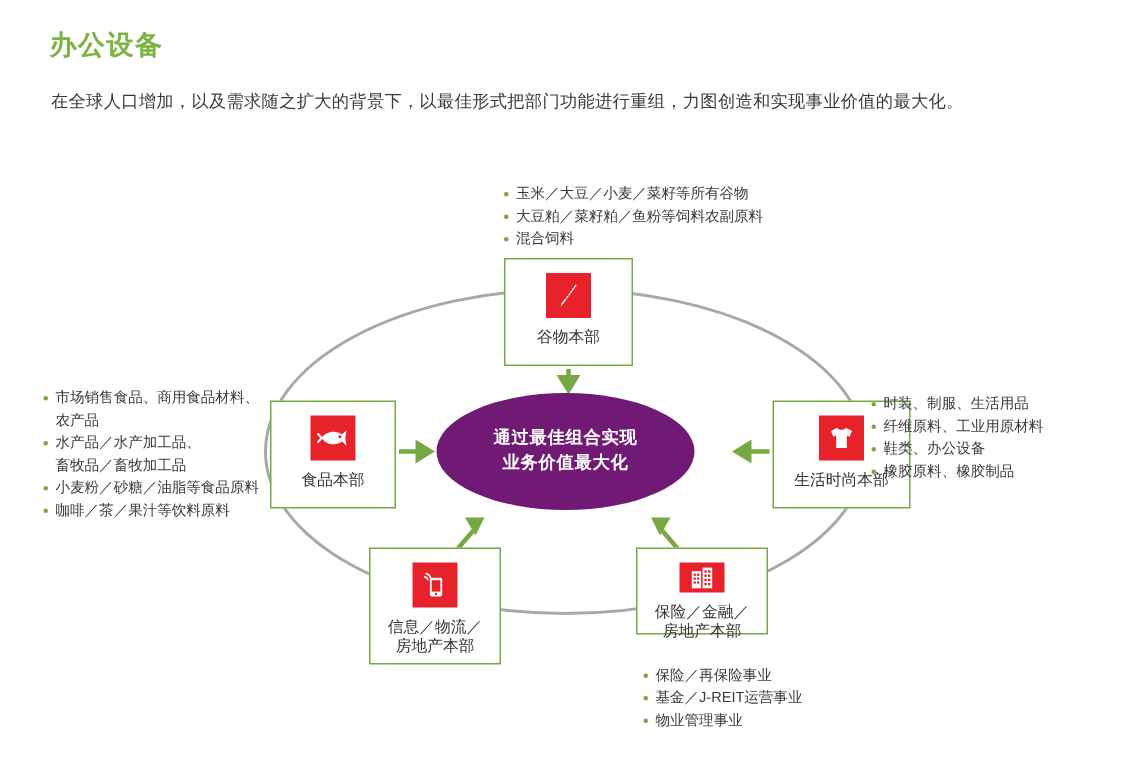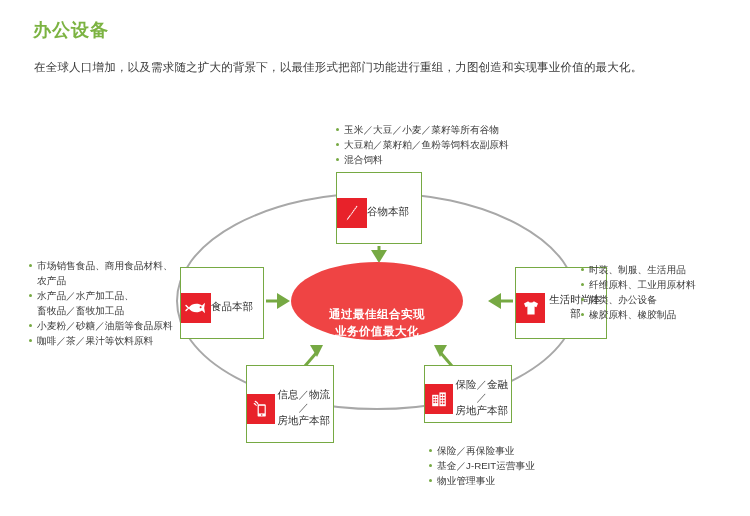--- a/index.html
+++ b/index.html
@@ -49,41 +49,41 @@
     height: 416px;
   }
 
   
   .center-ellipse {
     position: absolute;
     left: 291px;
     top: 162px;
     width: 172px;
     height: 78px;
-    background: #ef4444;
+    background: #701a75;
     border-radius: 50%;
     display: flex;
     flex-direction: column;
     align-items: center;
-    justify-content: flex-end;
+    justify-content: center;
     color: #ffffff;
     font-size: 11.5px;
     font-weight: bold;
     line-height: 1.5;
     letter-spacing: 0.5px;
     text-align: center;
   }
 
   
   .unit-box {
     position: absolute;
     background: #ffffff;
     border: 1.5px solid #76a943;
     display: flex;
-    flex-direction: row;
+    flex-direction: column;
     align-items: center;
     justify-content: flex-start;
     box-sizing: border-box;
   }
   .unit-icon {
     width: 30px;
     height: 30px;
     background: #e8222a;
     margin-top: 9px;
     display: flex;

